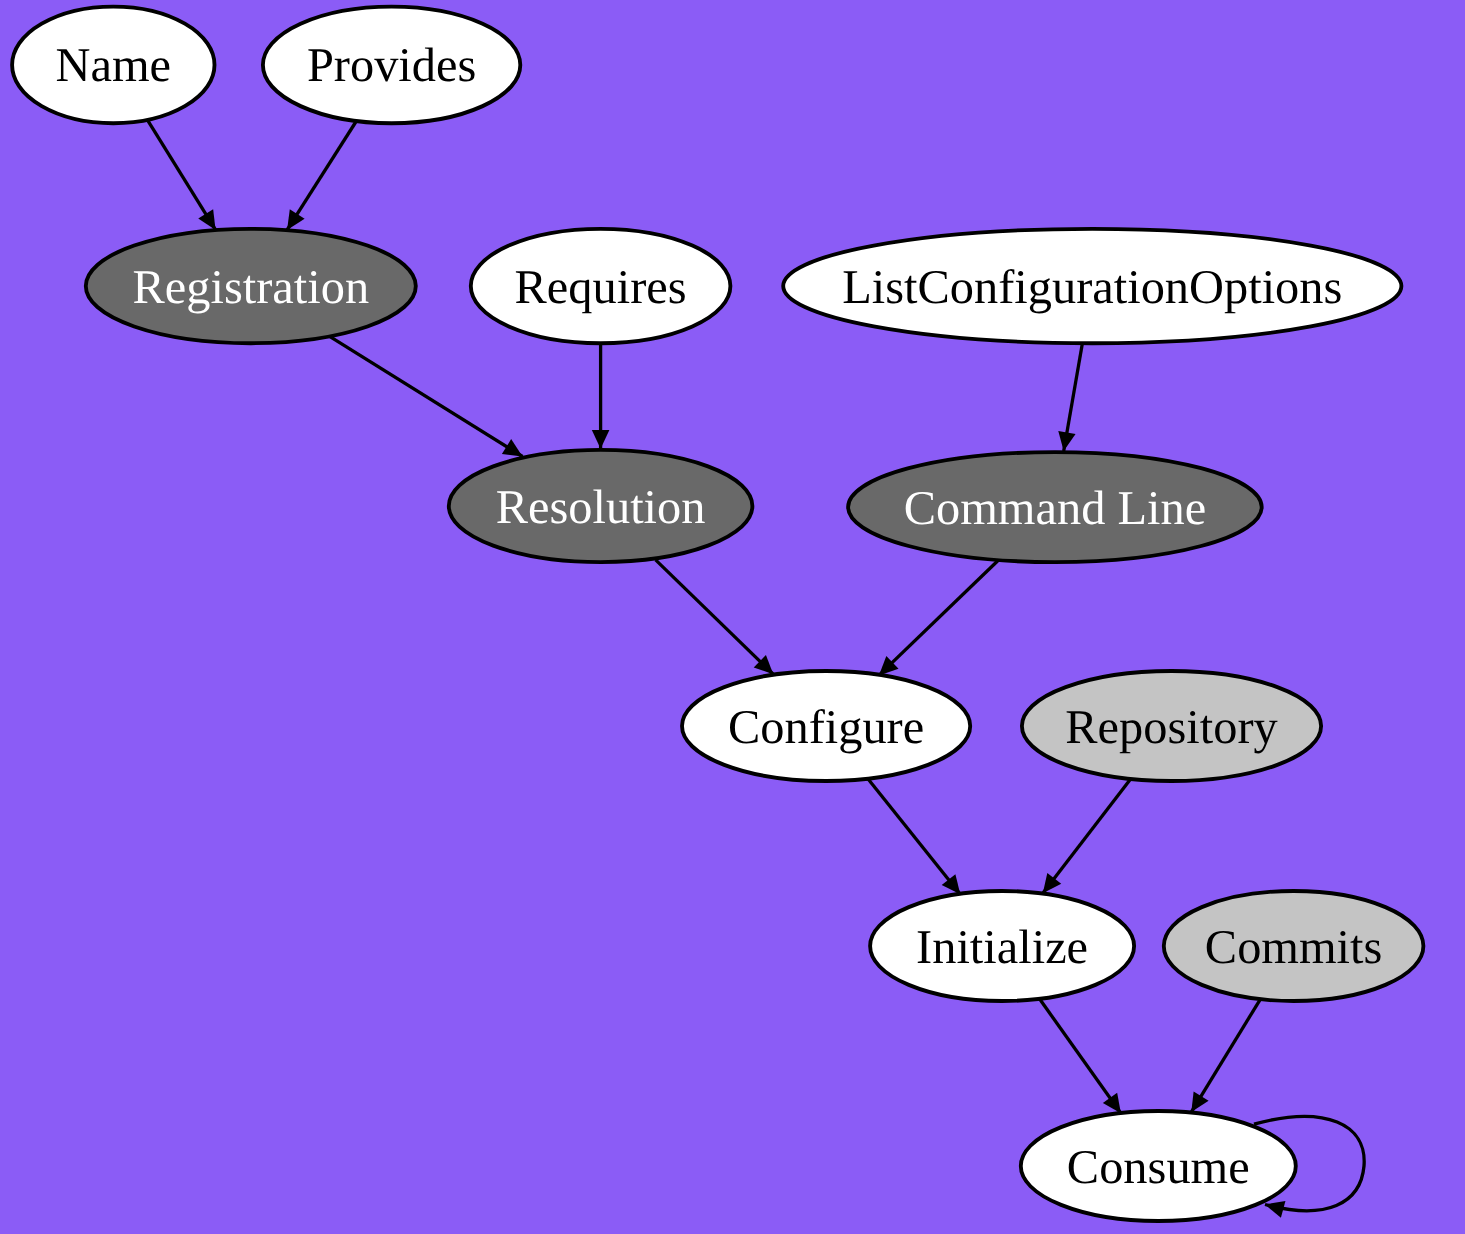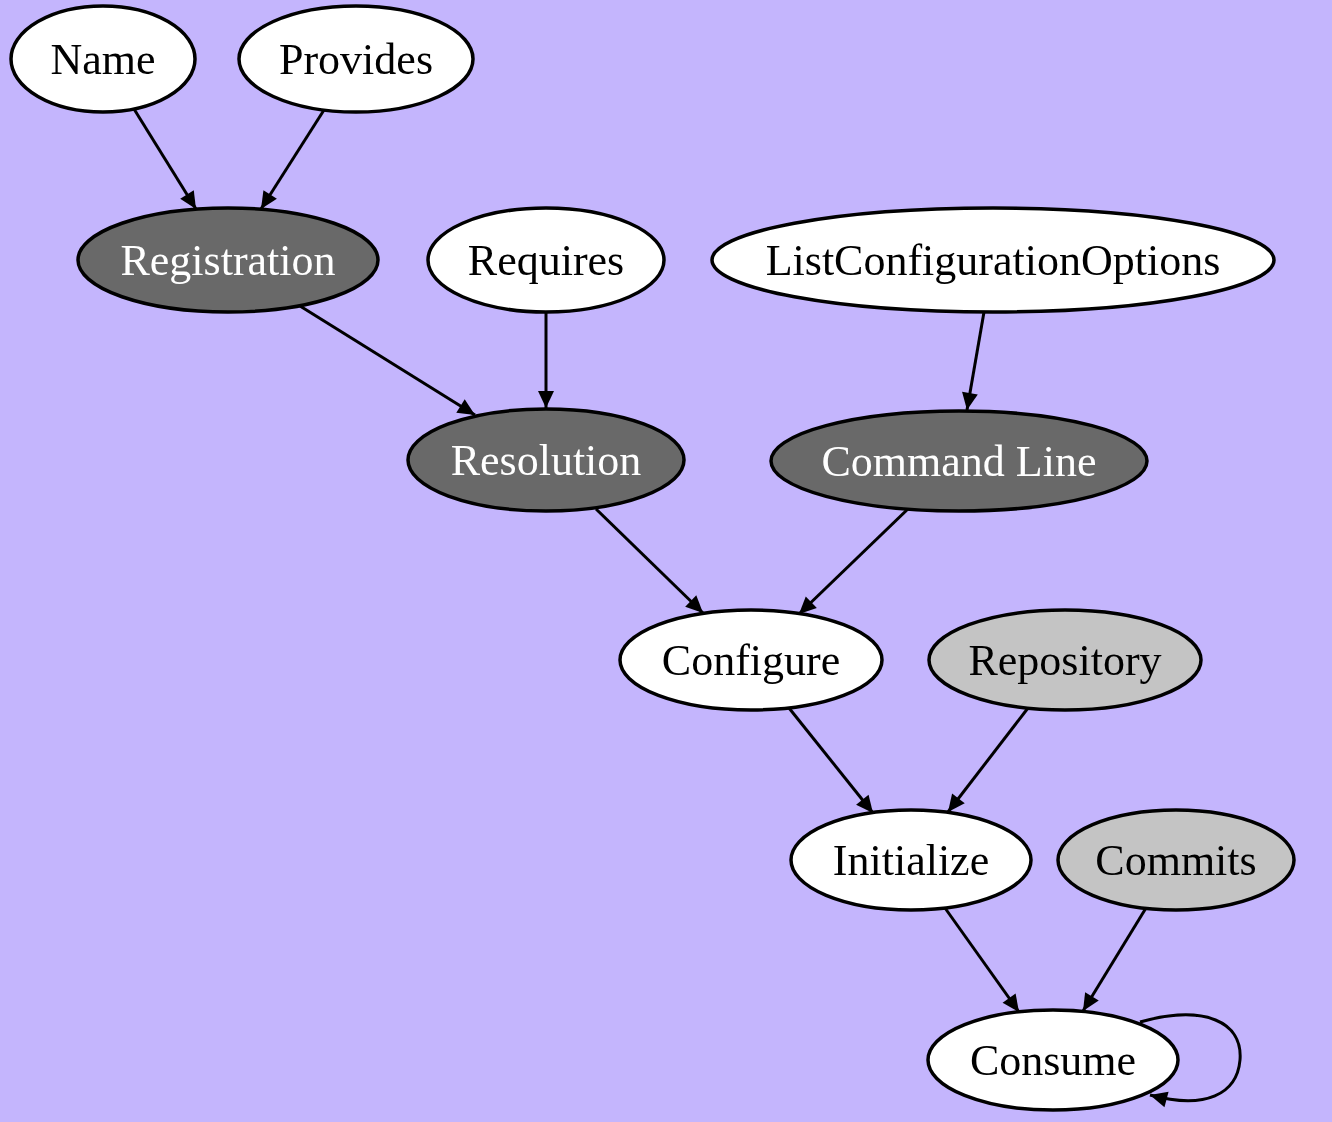--- a/index.html
+++ b/index.html
@@ -4,21 +4,21 @@
 <style>
   html, body {
     margin: 0;
     padding: 0;
     background: #ffffff;
   }
   .stage {
     position: relative;
     width: 1332px;
     height: 1122px;
-    background: #c4b5fd;
+    background: #8b5cf6;
     overflow: hidden;
   }
   svg.graph {
     position: absolute;
     left: 0;
     top: 0;
   }
   .node-ellipse {
     stroke: #000000;
     stroke-width: 3.5;

